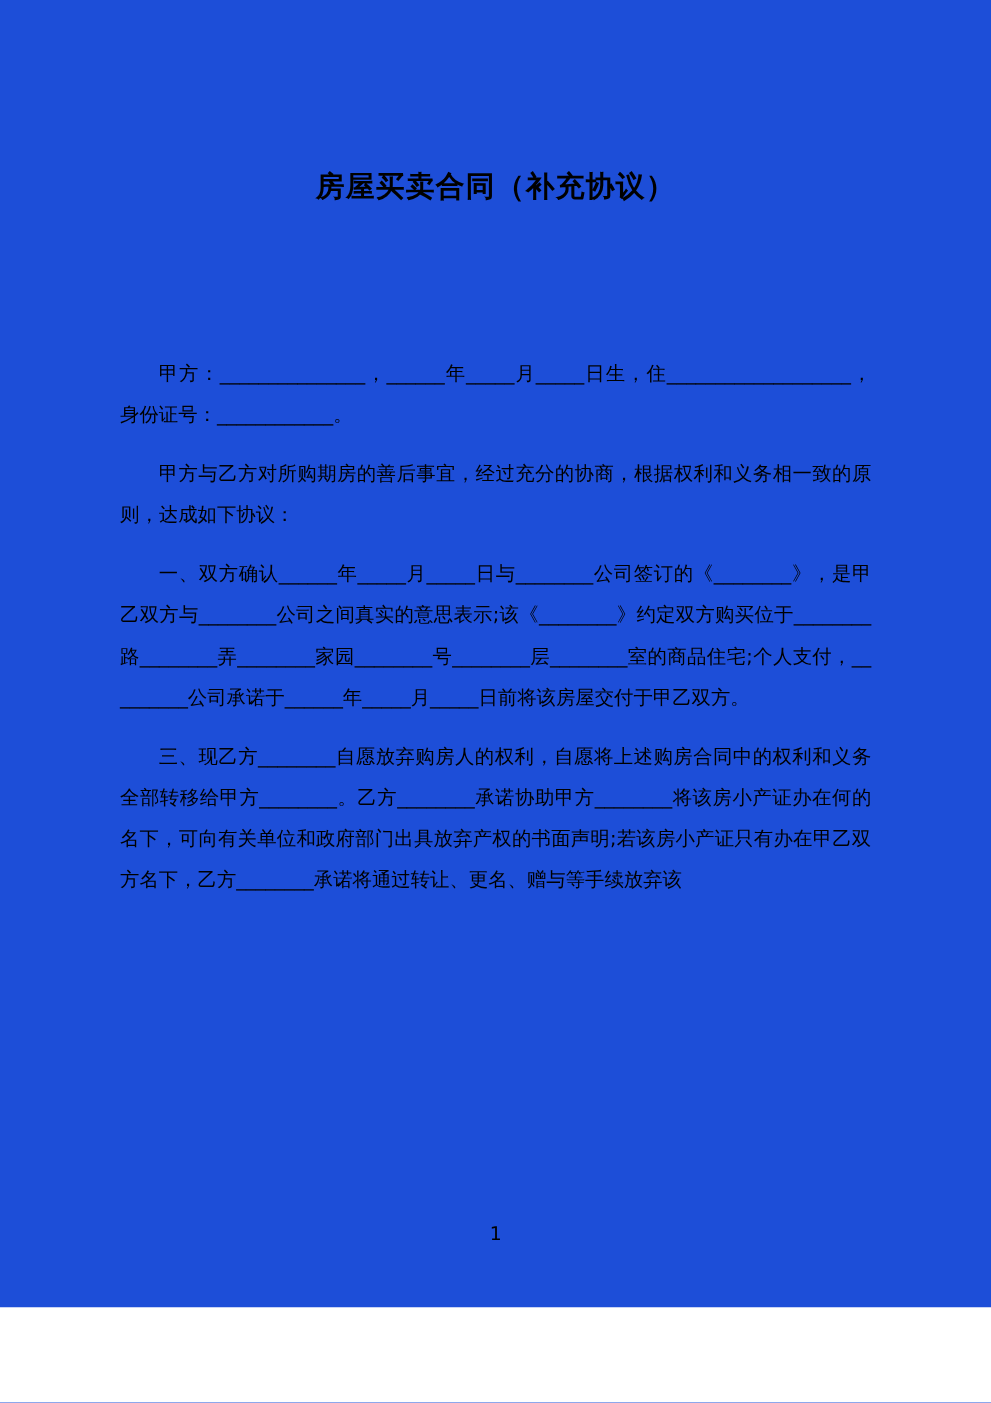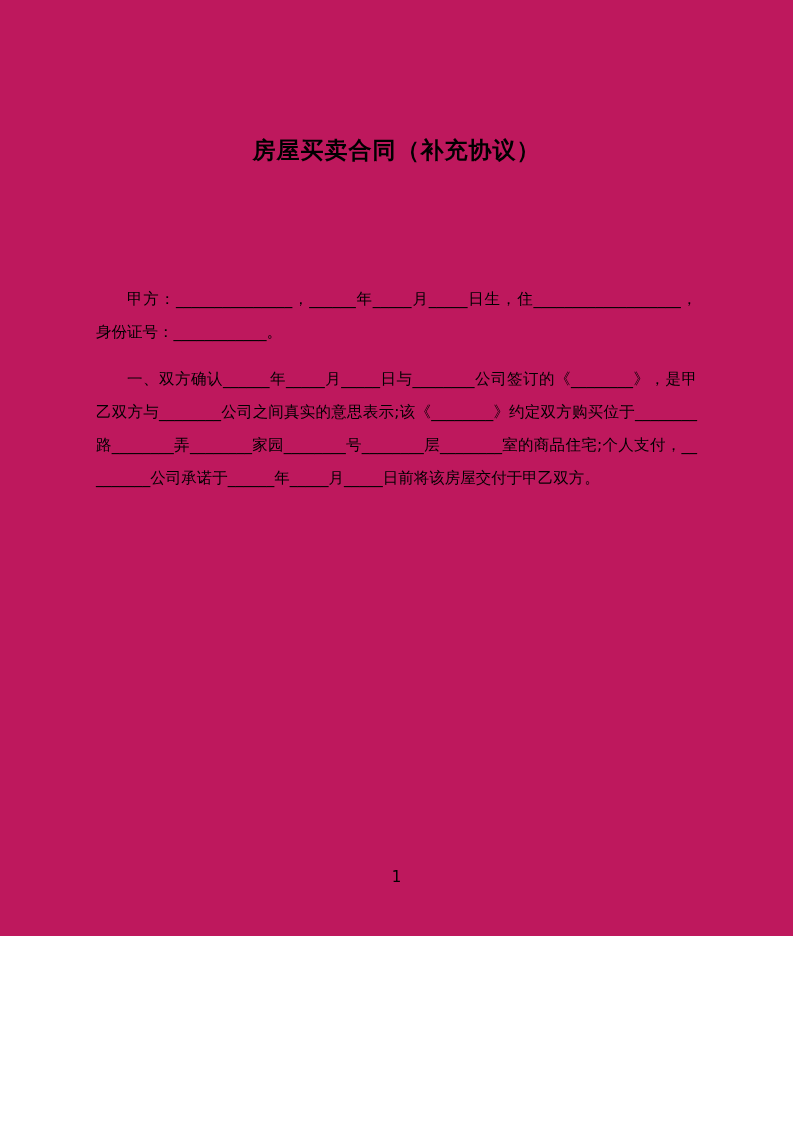--- a/index.html
+++ b/index.html
@@ -4,23 +4,23 @@
 <style>
   * { box-sizing: border-box; }
   html, body {
     margin: 0;
     padding: 0;
     background: #ffffff;
   }
   .page {
     position: relative;
     width: 793px;
-    height: 936px;
+    height: 1046px;
     margin: 0 auto;
-    background: #be185d;
+    background: #1d4ed8;
     color: #000000;
     font-family: "DejaVu Sans", "Liberation Sans", sans-serif;
     overflow: hidden;
   }
   .content {
     padding: 135px 96px 0 96px;
   }
   .doc-title {
     margin: 0 0 118px 0;
     text-align: center;
@@ -54,17 +54,19 @@
   }
 </style>
 </head>
 <body>
 
 <div class="page">
   <div class="content">
     <h1 class="doc-title">房屋买卖合同（补充协议）</h1>
     <div class="doc-body">
         <p class="para">甲方：_______________，______年_____月_____日生，住___________________，身份证号：____________。</p>
+        <p class="para">甲方与乙方对所购期房的善后事宜，经过充分的协商，根据权利和义务相一致的原则，达成如下协议：</p>
         <p class="para">一、双方确认______年_____月_____日与________公司签订的《________》，是甲乙双方与________公司之间真实的意思表示;该《________》约定双方购买位于________路________弄________家园________号________层________室的商品住宅;个人支付，_________公司承诺于______年_____月_____日前将该房屋交付于甲乙双方。</p>
+        <p class="para">三、现乙方________自愿放弃购房人的权利，自愿将上述购房合同中的权利和义务全部转移给甲方________。乙方________承诺协助甲方________将该房小产证办在何的名下，可向有关单位和政府部门出具放弃产权的书面声明;若该房小产证只有办在甲乙双方名下，乙方________承诺将通过转让、更名、赠与等手续放弃该</p>
       </div>
   </div>
   <div class="page-number">1</div>
 </div>
 
 </body></html>

